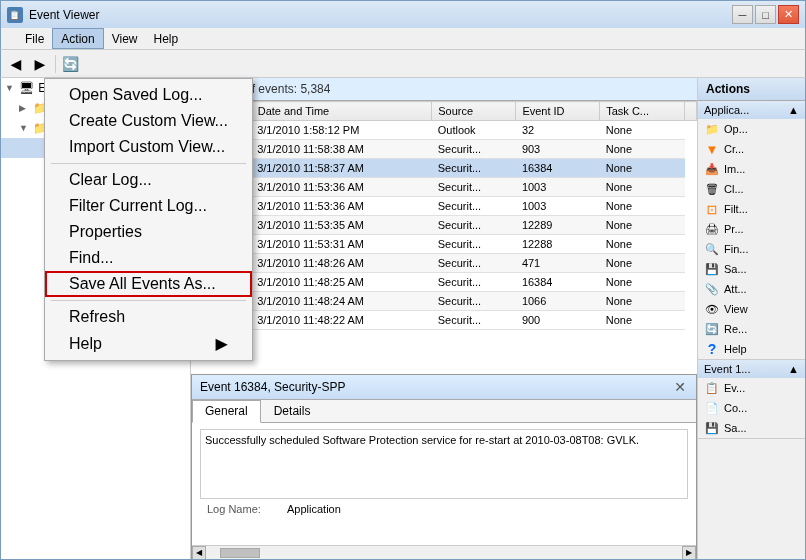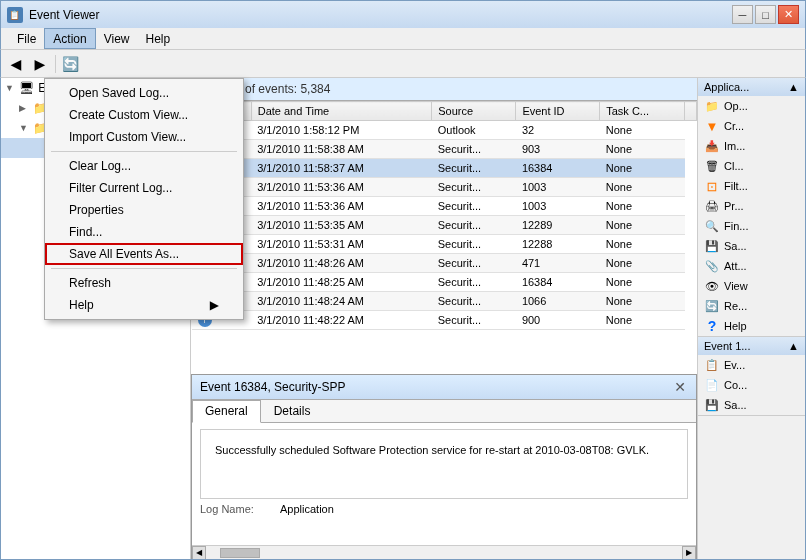--- a/index.html
+++ b/index.html
@@ -22,21 +22,21 @@
     .title-buttons { display: flex; gap: 2px; }
     .title-btn { width: 21px; height: 19px; border: 1px solid #aaa; background: linear-gradient(to bottom, #f0f0f0, #ddd); display: flex; align-items: center; justify-content: center; font-size: 11px; cursor: pointer; color: #333; }
     .title-btn.close { background: linear-gradient(to bottom, #f47b5e, #e05a3a); color: white; border-color: #c0392b; }
 
     
     .menu-bar {
       background: #f0f0f0;
       height: 22px;
       display: flex;
       align-items: center;
-      padding: 0 8px;
+      padding: 0 16px;
       border-bottom: 1px solid #ccc;
       border-left: 1px solid #7a9cbf;
       border-right: 1px solid #7a9cbf;
     }
     .menu-item { padding: 2px 8px; cursor: pointer; color: #000; height: 100%; display: flex; align-items: center; }
     .menu-item:hover, .menu-item.active { background: #c5d9f0; }
     .menu-item.active { background: #b8d0ea; border: 1px solid #7a9cbf; }
 
     
     .toolbar {
@@ -132,21 +132,21 @@
       display: flex;
       justify-content: space-between;
       align-items: center;
       border-bottom: 1px solid #aaa;
     }
     .detail-close { cursor: pointer; font-size: 14px; color: #555; width: 16px; height: 16px; display: flex; align-items: center; justify-content: center; }
     .detail-tabs { display: flex; border-bottom: 1px solid #aaa; background: #f5f5f5; }
     .detail-tab { padding: 3px 12px; cursor: pointer; border: 1px solid transparent; font-size: 12px; }
     .detail-tab.active { background: #fff; border: 1px solid #aaa; border-bottom: 1px solid #fff; margin-bottom: -1px; }
     .detail-content { padding: 6px 8px; font-size: 11px; overflow-y: auto; height: calc(185px - 60px); }
-    .detail-field { display: flex; margin-top: 4px; }
+    .detail-field { display: flex; margin-top: 4px; margin-left: 7px; }
     .detail-field-label { min-width: 80px; color: #555; }
 
     
     .right-panel {
       width: 108px;
       background: #f0f0f0;
       border-left: 1px solid #ccc;
       overflow-y: auto;
     }
     .actions-header {
@@ -183,21 +183,21 @@
       min-width: 200px;
       padding: 3px 0;
     }
     .dropdown-item {
       padding: 4px 24px;
       cursor: pointer;
       white-space: nowrap;
       display: flex;
       align-items: center;
       justify-content: space-between;
-      font-size: 12px;
+      font-size: 16px;
     }
     .dropdown-item.has-border {
       border: 2px solid #cc0000;
       padding: 2px 22px;
     }
     .dropdown-separator { height: 1px; background: #ccc; margin: 3px 6px; }
 
     
     .hscroll { height: 14px; background: #f0f0f0; border-top: 1px solid #ccc; display: flex; align-items: center; }
     .hscroll-thumb { width: 40px; height: 10px; background: #c0c0c0; border: 1px solid #aaa; margin-left: 14px; }
@@ -377,39 +377,40 @@
     <div class="detail-panel">
       <div class="detail-header">
         <span>Event 16384, Security-SPP</span>
         <div class="detail-close">✕</div>
       </div>
       <div class="detail-tabs">
         <div class="detail-tab active">General</div>
         <div class="detail-tab">Details</div>
       </div>
       <div class="detail-content">
-        <div style="border:1px solid #ccc; padding:14px; height:70px; overflow-y:auto; font-size:11px; margin-bottom:4px;">
+        <div style="border:1px solid #ccc; padding:4px; height:70px; overflow-y:auto; font-size:11px; margin-bottom:4px;">
           <span>Successfully scheduled Software Protection service for re-start at 2010-03-08T08: GVLK.</span>
         </div>
         <div class="detail-field">
           <span class="detail-field-label">Log Name:</span>
           <span>Application</span>
         </div>
       </div>
 
       <div class="hscroll" style="position:absolute; bottom:0; left:0; right:0;">
         <div style="width:14px; height:14px; background:#e0e0e0; border:1px solid #aaa; display:flex; align-items:center; justify-content:center; font-size:8px;">◀</div>
         <div class="hscroll-thumb"></div>
         <div style="flex:1;"></div>
         <div style="width:14px; height:14px; background:#e0e0e0; border:1px solid #aaa; display:flex; align-items:center; justify-content:center; font-size:8px;">▶</div>
       </div>
     </div>
   </div>
 
   <div class="right-panel">
+    <div class="actions-header">Actions</div>
 
     <div class="actions-section">
       <div class="actions-section-header">
         <span>Applica...</span>
         <span>▲</span>
       </div>
       <div class="action-item">
         <div class="action-icon">📁</div>
         <span>Op...</span>
       </div>

